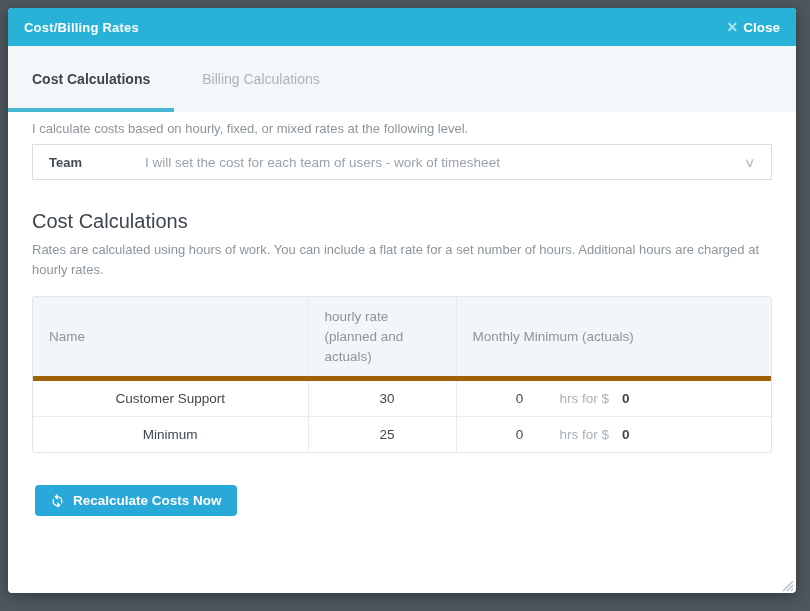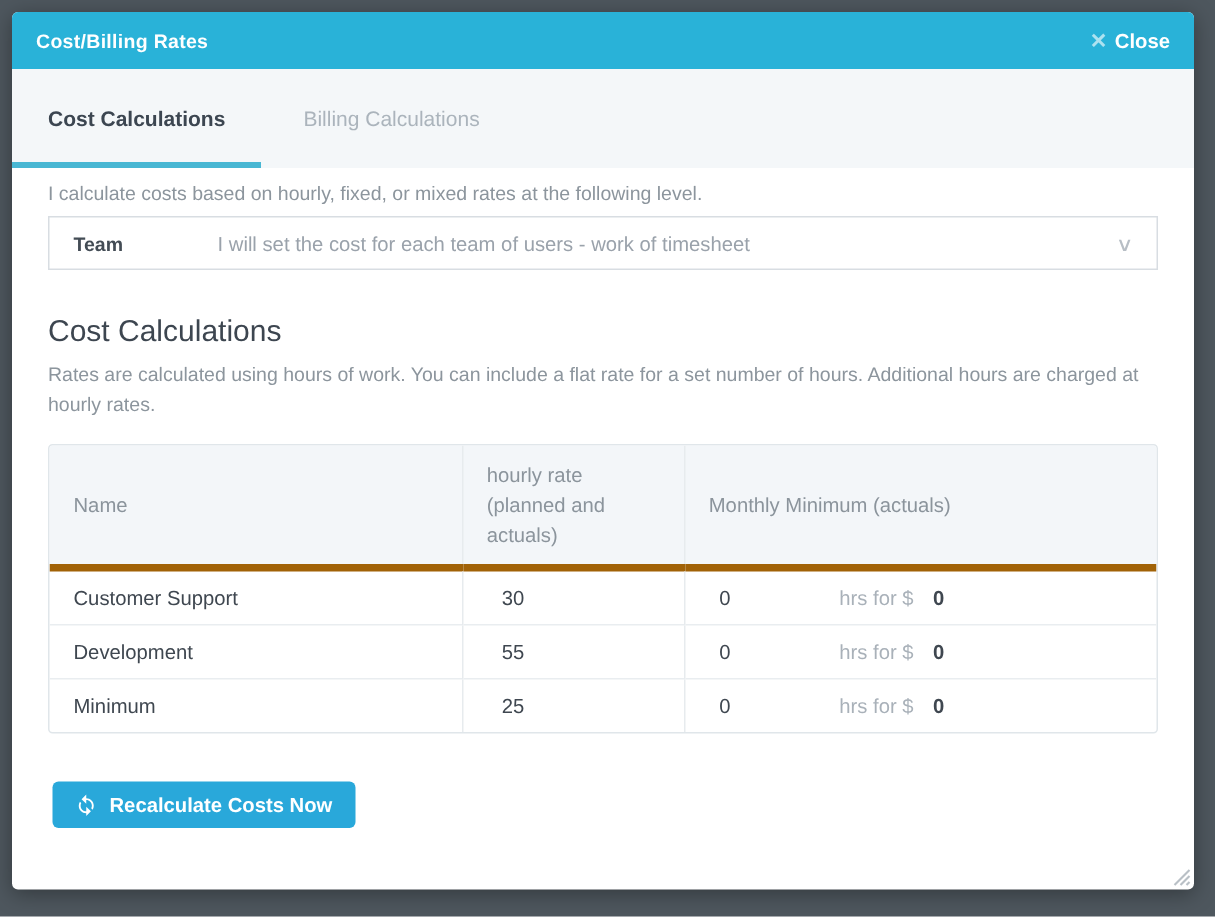--- a/index.html
+++ b/index.html
@@ -95,20 +95,21 @@
     line-height: 1.45;
   }
   th.col-name  { width: 275px; }
   th.col-rate  { width: 148px; }
   thead th:not(:last-child), tbody td:not(:last-child) { border-right: 1px solid #e7ebee; }
   tbody td {
     padding: 10px 16px;
     color: #3f4750;
     border-top: 1px solid #e9edf0;
     vertical-align: middle;
+    text-align: center;
   }
   tbody tr:first-child td { border-top: none; }
   td.cell-rate { padding-left: 26px; }
   td.cell-min { padding-left: 23px; }
   .min-cell { display: flex; align-items: center; }
   .min-hours { width: 80px; }
   .min-label { color: #a9b1b9; margin-right: 13px; }
   .min-amount { font-weight: 700; }
   
   .recalc-btn {
@@ -178,31 +179,20 @@
             <td class="cell-rate">30</td>
             <td class="cell-min">
               <span class="min-cell">
                 <span class="min-hours">0</span>
                 <span class="min-label">hrs for $</span>
                 <span class="min-amount">0</span>
               </span>
             </td>
           </tr>
           <tr>
-            <td>Development</td>
-            <td class="cell-rate">55</td>
-            <td class="cell-min">
-              <span class="min-cell">
-                <span class="min-hours">0</span>
-                <span class="min-label">hrs for $</span>
-                <span class="min-amount">0</span>
-              </span>
-            </td>
-          </tr>
-          <tr>
             <td>Minimum</td>
             <td class="cell-rate">25</td>
             <td class="cell-min">
               <span class="min-cell">
                 <span class="min-hours">0</span>
                 <span class="min-label">hrs for $</span>
                 <span class="min-amount">0</span>
               </span>
             </td>
           </tr>

